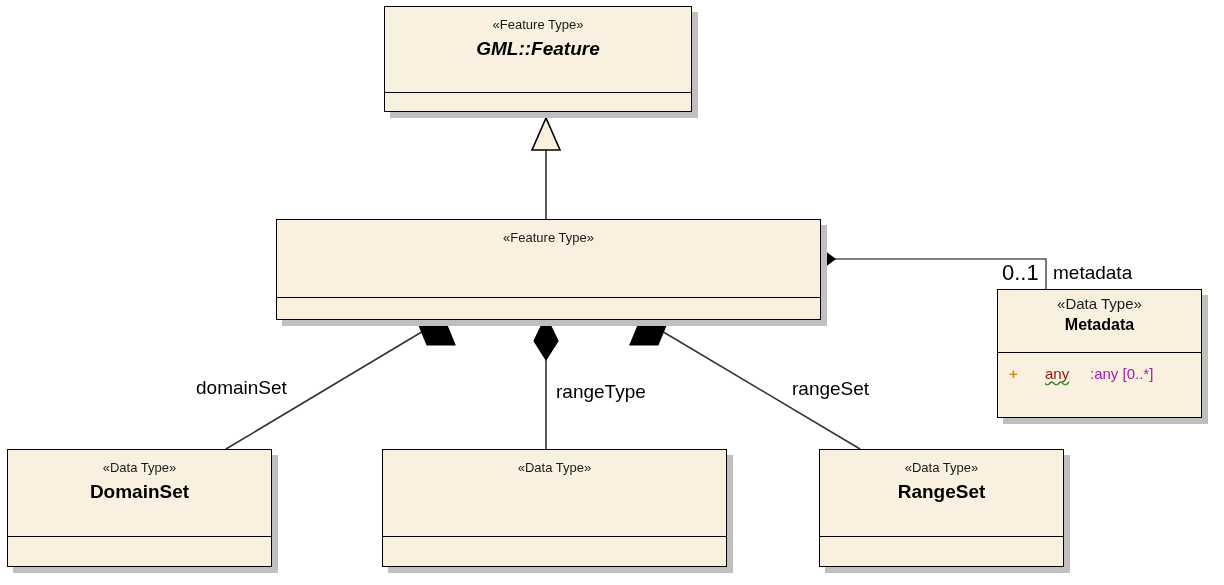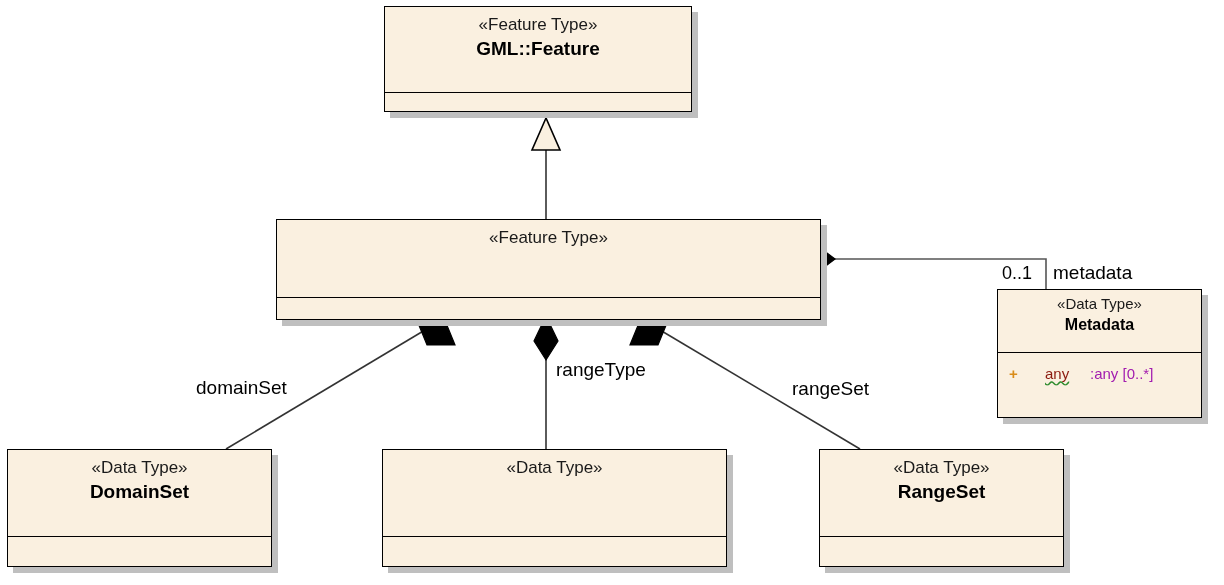--- a/index.html
+++ b/index.html
@@ -31,35 +31,36 @@
     z-index: 3;
   }
   .class-header {
     box-sizing: border-box;
     width: 100%;
     text-align: center;
     padding-top: 6px;
   }
   .stereotype {
     display: block;
-    font-size: 17px;
+    font-size: 13px;
     line-height: 23px;
     color: #1a1a1a;
     font-weight: normal;
     white-space: nowrap;
   }
   .class-name {
     display: block;
     font-size: 19px;
     line-height: 25px;
     font-weight: bold;
     color: #000000;
     white-space: nowrap;
   }
   .class-name.italic {
+    font-style: italic;
   }
   .compartment-rule {
     position: absolute;
     left: 0;
     right: 0;
     border-top: 1.5px solid #000000;
   }
   .attr-row {
     position: absolute;
     left: 0;
@@ -89,21 +90,21 @@
   .edge-label {
     position: absolute;
     font-size: 19px;
     line-height: 22px;
     color: #000000;
     white-space: nowrap;
     z-index: 4;
   }
   .mult-label {
     position: absolute;
-    font-size: 18px;
+    font-size: 22px;
     line-height: 22px;
     color: #000000;
     white-space: nowrap;
     z-index: 4;
   }
 </style>
 </head>
 <body>
 
 <div id="diagram">
@@ -172,21 +173,21 @@
   <div class="uml-class" style="left:819px; top:449px; width:245px; height:118px;">
     <div class="class-header">
       <span class="stereotype">«Data Type»</span>
       <span class="class-name">RangeSet</span>
     </div>
     <div class="compartment-rule" style="top:86px;"></div>
   </div>
 
   <div class="edge-label" style="left:196px; top:377px;">domainSet</div>
 
-  <div class="edge-label" style="left:556px; top:359px;">rangeType</div>
+  <div class="edge-label" style="left:556px; top:381px;">rangeType</div>
 
   <div class="edge-label" style="left:792px; top:378px;">rangeSet</div>
 
   <div class="mult-label" style="left:1002px; top:262px;">0..1</div>
 
   <div class="edge-label" style="left:1053px; top:262px;">metadata</div>
 
 </div>
 
 </body></html>

